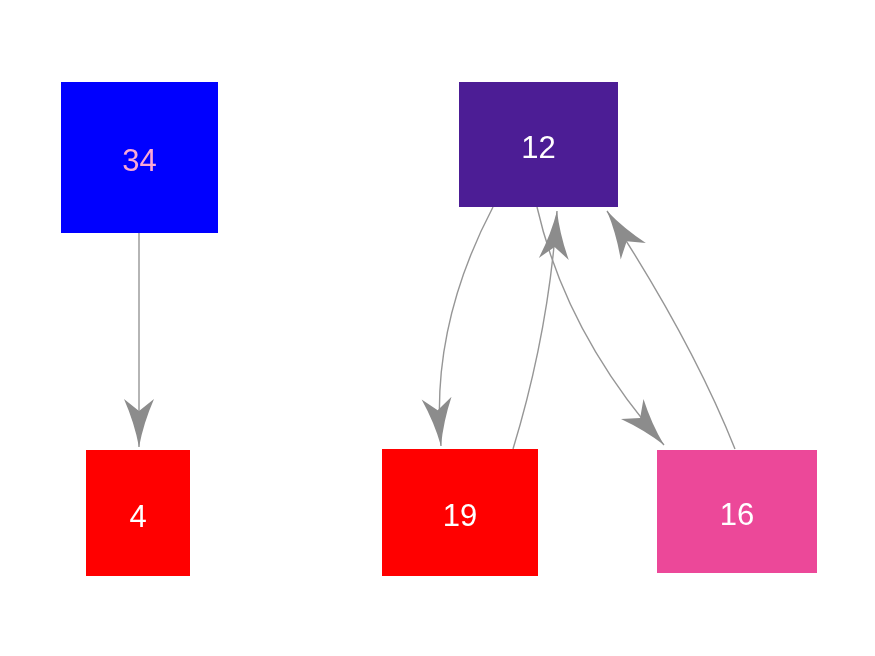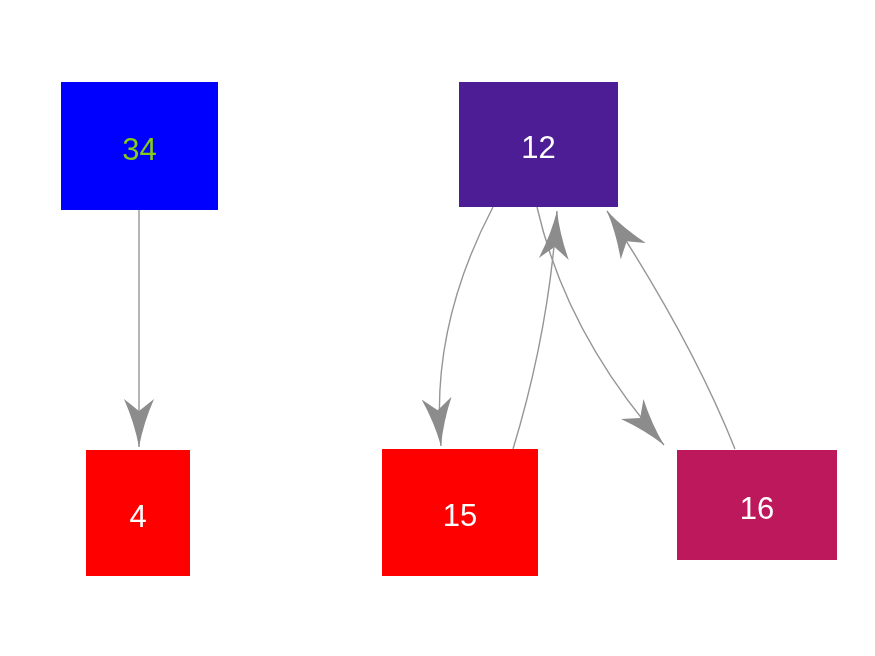--- a/index.html
+++ b/index.html
@@ -57,29 +57,29 @@
       <path d="M 513 449 Q 549 331 557 211" class="edge-line" stroke="#969696"></path>
       <path d="M 537 207 Q 566 334 664 445" class="edge-line" stroke="#969696"></path>
       <path d="M 735 449 Q 692 341 607 211" class="edge-line" stroke="#969696"></path>
       <path d="M 0 0 Q -24 -4.5 -48 -15 L -36 0 L -48 15 Q -24 4.5 0 0 Z" transform="translate(139 447) rotate(90)" fill="#8c8c8c" class="edge-arrowhead"></path>
       <path d="M 0 0 Q -24 -4.5 -48 -15 L -36 0 L -48 15 Q -24 4.5 0 0 Z" transform="translate(441 446) rotate(84.71875937155487)" fill="#8c8c8c" class="edge-arrowhead"></path>
       <path d="M 0 0 Q -24 -4.5 -48 -15 L -36 0 L -48 15 Q -24 4.5 0 0 Z" transform="translate(557 211) rotate(-86.18592516570965)" fill="#8c8c8c" class="edge-arrowhead"></path>
       <path d="M 0 0 Q -24 -4.5 -48 -15 L -36 0 L -48 15 Q -24 4.5 0 0 Z" transform="translate(664 445) rotate(48.55926682128322)" fill="#8c8c8c" class="edge-arrowhead"></path>
       <path d="M 0 0 Q -24 -4.5 -48 -15 L -36 0 L -48 15 Q -24 4.5 0 0 Z" transform="translate(607 211) rotate(-123.17851165939275)" fill="#8c8c8c" class="edge-arrowhead"></path>
     </svg>
   <div id="node-layer">
-      <div class="node" style="left: 61px; top: 82px; width: 157px; height: 128px; background: rgb(0, 0, 255); color: #84cc16;">
+      <div class="node" style="left: 61px; top: 82px; width: 157px; height: 151px; background: rgb(0, 0, 255); color: #f9a8d4;">
         <span class="node-label">34</span>
       </div>
       <div class="node" style="left: 459px; top: 82px; width: 159px; height: 125px; background: #4c1d95; color: rgb(255, 255, 255);">
         <span class="node-label">12</span>
       </div>
       <div class="node" style="left: 86px; top: 450px; width: 104px; height: 126px; background: rgb(255, 0, 0); color: rgb(255, 255, 255);">
         <span class="node-label">4</span>
       </div>
       <div class="node" style="left: 382px; top: 449px; width: 156px; height: 127px; background: rgb(255, 0, 0); color: rgb(255, 255, 255);">
-        <span class="node-label">15</span>
+        <span class="node-label">19</span>
       </div>
-      <div class="node" style="left: 657px; top: 450px; width: 160px; height: 110px; background: #be185d; color: rgb(255, 255, 255); margin-left: 20px;">
+      <div class="node" style="left: 657px; top: 450px; width: 160px; height: 123px; background: #ec4899; color: rgb(255, 255, 255);">
         <span class="node-label">16</span>
       </div>
     </div>
 </div>
 
 </body></html>

